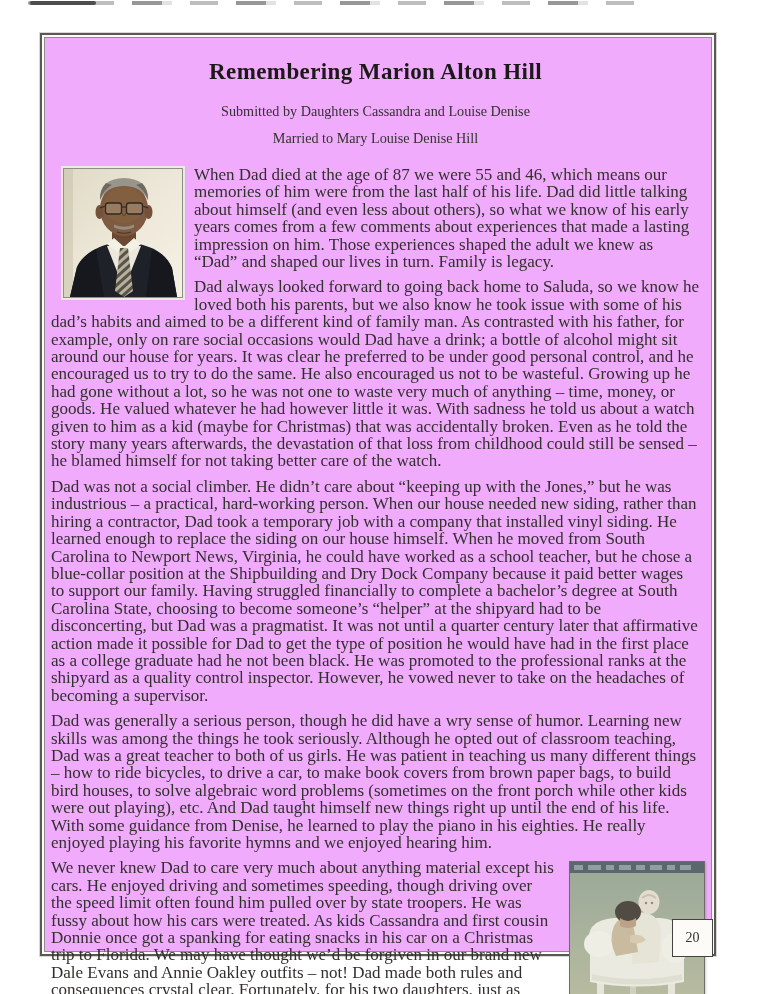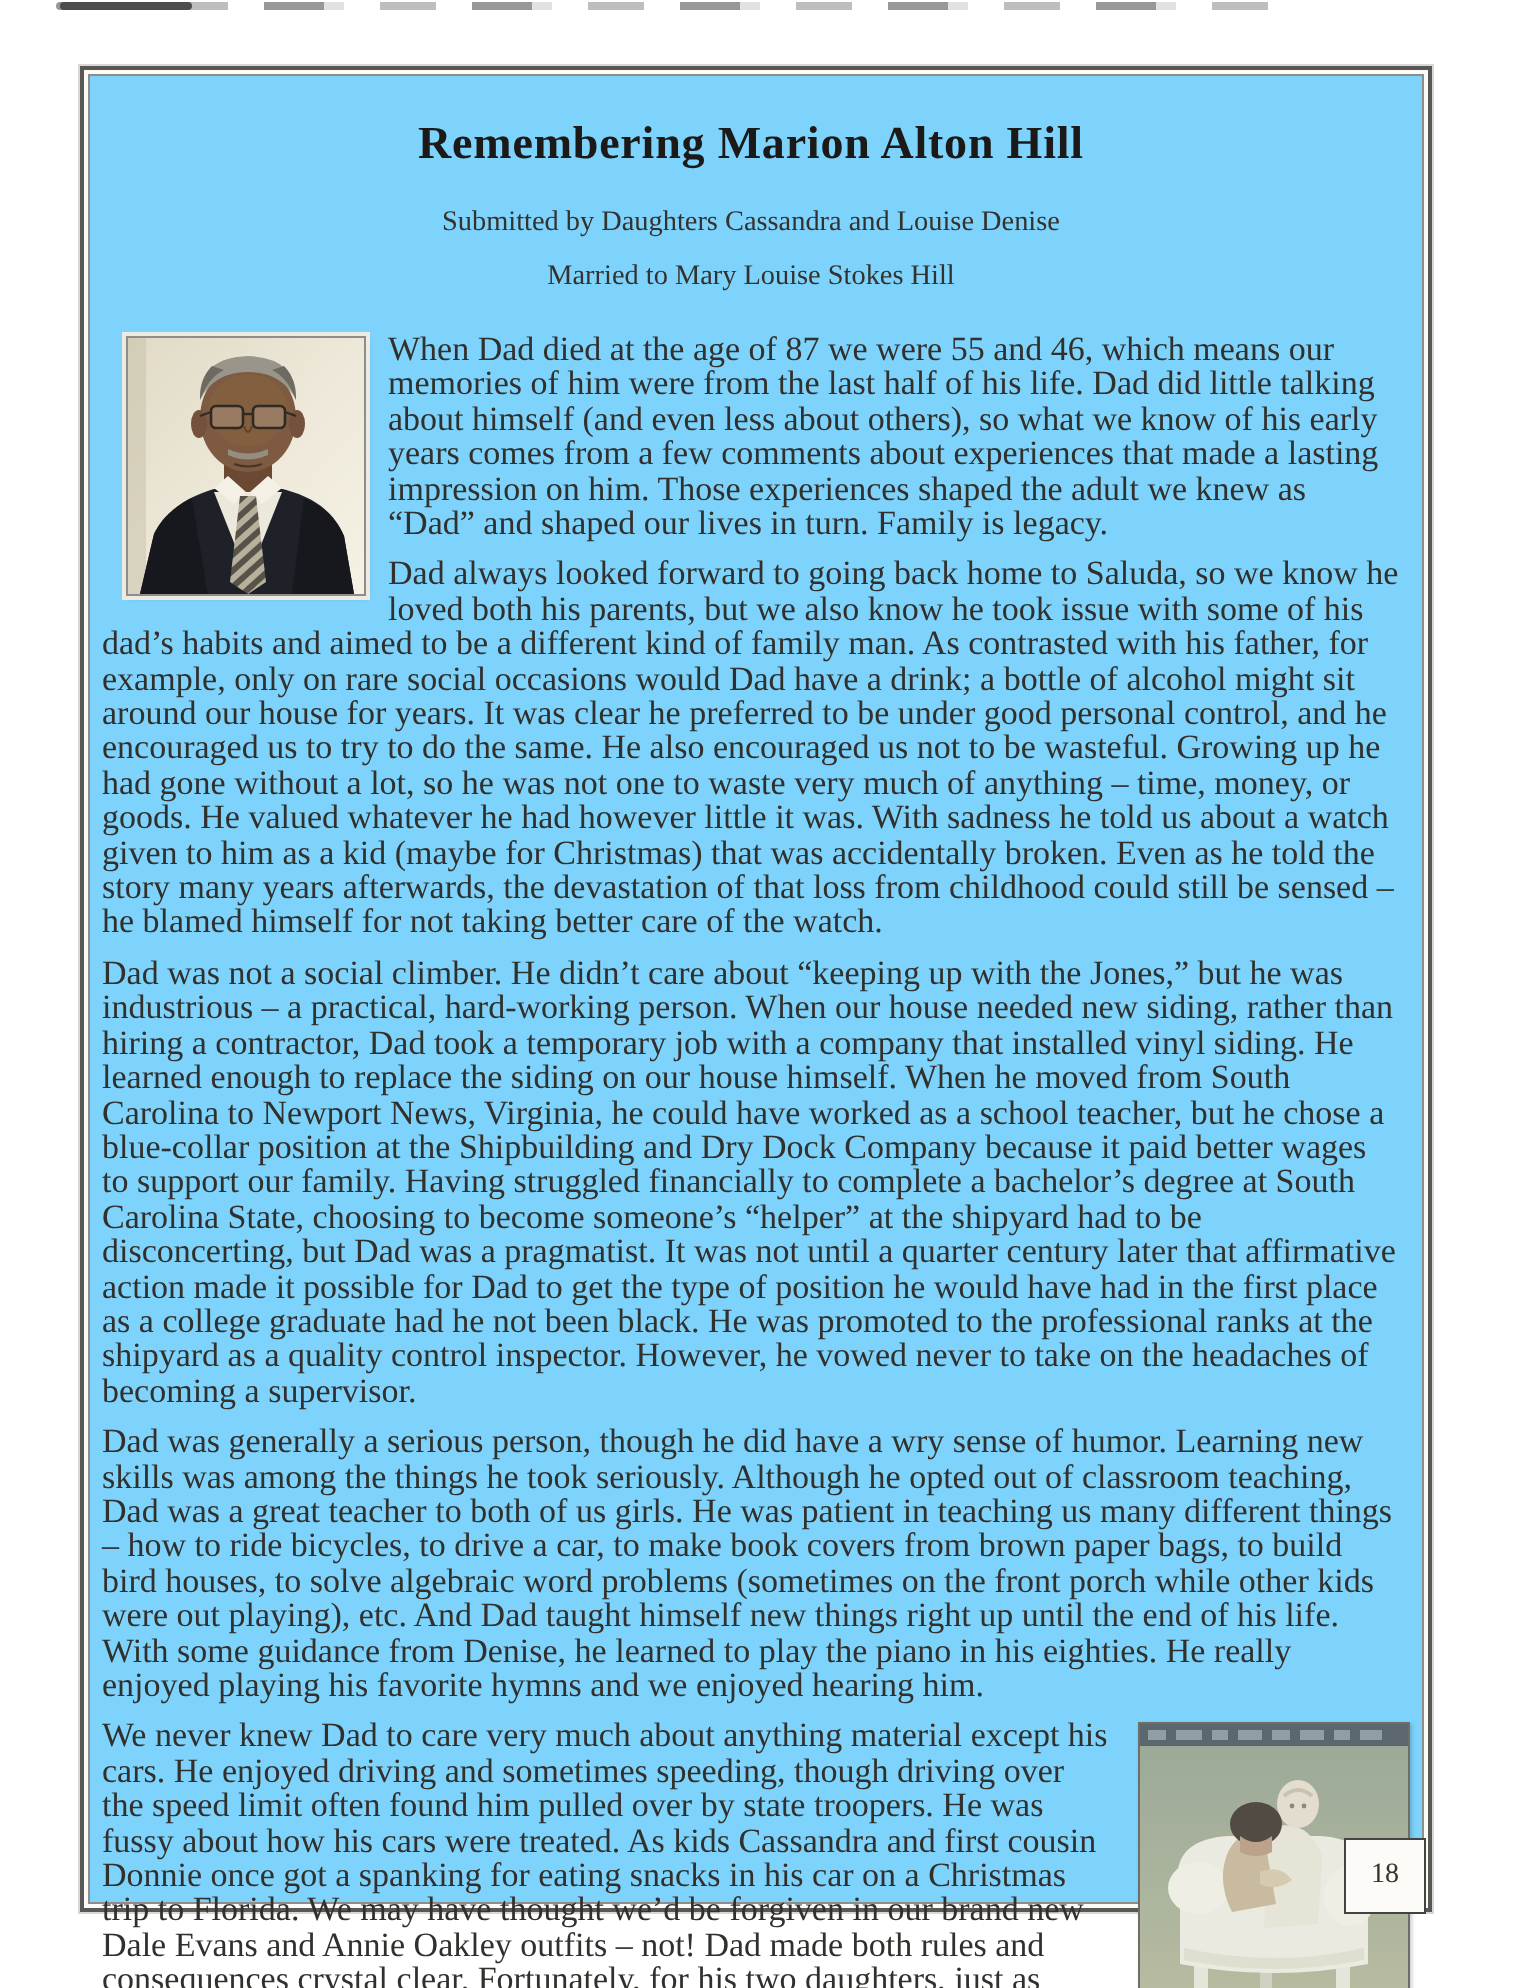--- a/index.html
+++ b/index.html
@@ -19,21 +19,21 @@
   }
   .scan-top-dark{
     position:absolute;top:1px;left:30px;width:66px;height:4px;
     background:#4d4d4d;border-radius:2px;
   }
   
   .frame{
     position:absolute;left:40px;top:33px;width:672px;height:919px;
     border:2px solid #5a5856;
     box-shadow:inset 0 0 0 2px #fcfbf7, inset 0 0 0 3px #8f8d89, 0 0 0 1px #d9d8d4;
-    background:#7dd3fc;
+    background:#f0abfc;
   }
   .content{position:absolute;inset:0;padding:24px 14px 0 9px;}
   h1.title{
     margin:0 0 13px 0;text-align:center;
     font-size:23px;font-weight:700;letter-spacing:.4px;color:#1b1a18;
   }
   .subtitle{ text-align:center;font-size:14.2px;line-height:1.9;color:#34322e; }
   .article{
     margin-top:14px;font-size:17px;line-height:17.4px;color:#32302c;
     text-align:left;
@@ -70,21 +70,21 @@
 <div class="scan-top"></div>
 <div class="scan-top-dark"></div>
 
 <div class="frame">
   <div class="content">
 
     <h1 class="title">Remembering Marion Alton Hill</h1>
 
     <div class="subtitle">
       <div>Submitted by Daughters Cassandra and Louise Denise</div>
-      <div>Married to Mary Louise Stokes Hill</div>
+      <div>Married to Mary Louise Denise Hill</div>
     </div>
 
     <div class="article">
 
       <span class="portrait">
         <svg viewBox="0 0 118 128" xmlns="http://www.w3.org/2000/svg">
           <defs>
             <linearGradient id="pbg" x1="0" y1="0" x2="1" y2="1">
               <stop offset="0" stop-color="#e0dac6"></stop>
               <stop offset=".55" stop-color="#eee9da"></stop>
@@ -190,15 +190,15 @@
           <rect width="134" height="178" fill="#ffffff" opacity=".10"></rect>
         </svg>
       </span>
 
       <p>We never knew Dad to care very much about anything material except his cars.  He enjoyed driving and sometimes speeding, though driving over the speed limit often found him pulled over by state troopers.  He was fussy about how his cars were treated.  As kids Cassandra and first cousin Donnie once got a spanking for eating snacks in his car on a Christmas trip to Florida.  We may have thought we’d be forgiven in our brand new Dale Evans and Annie Oakley outfits – not!  Dad made both rules and consequences crystal clear.  Fortunately, for his two daughters, just as clear was the love he had for us and for Mother.  He was not showy or openly demonstrative, but if he loved you, you knew it.</p>
 
     </div>
   </div>
 
   <div class="pagenum">
-    <span>18</span>
+    <span>20</span>
   </div>
 </div>
 
 </body></html>

